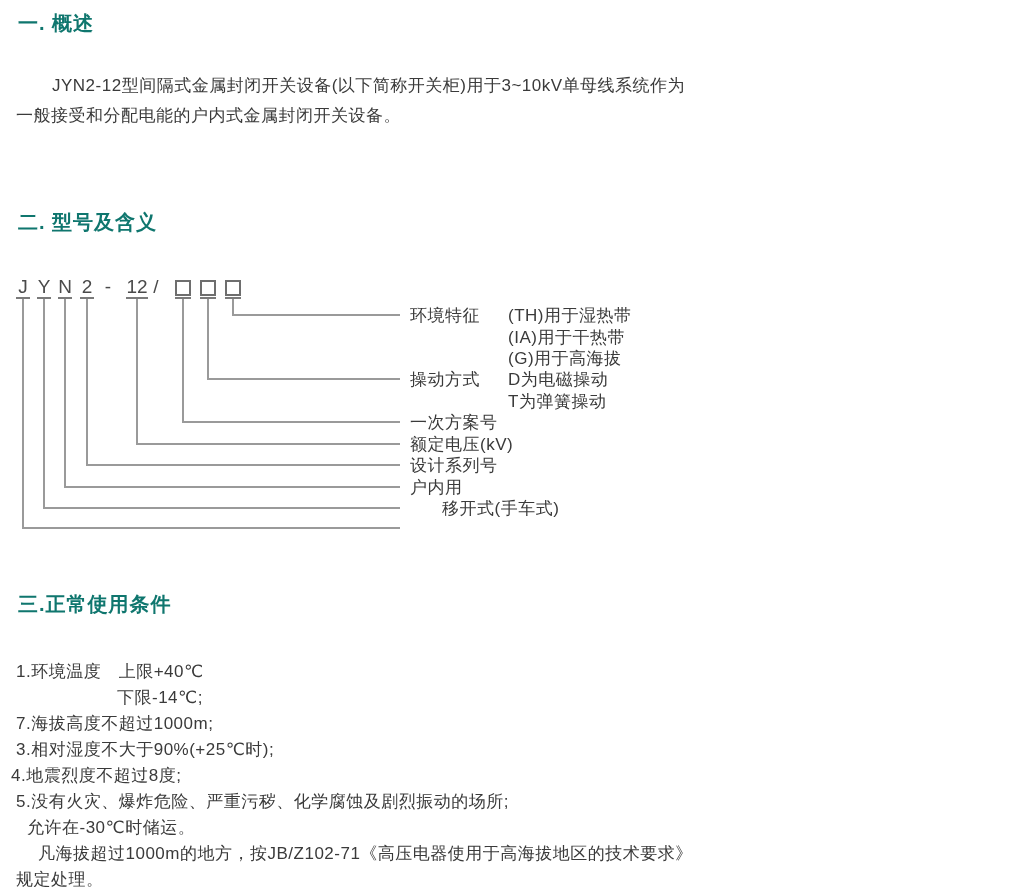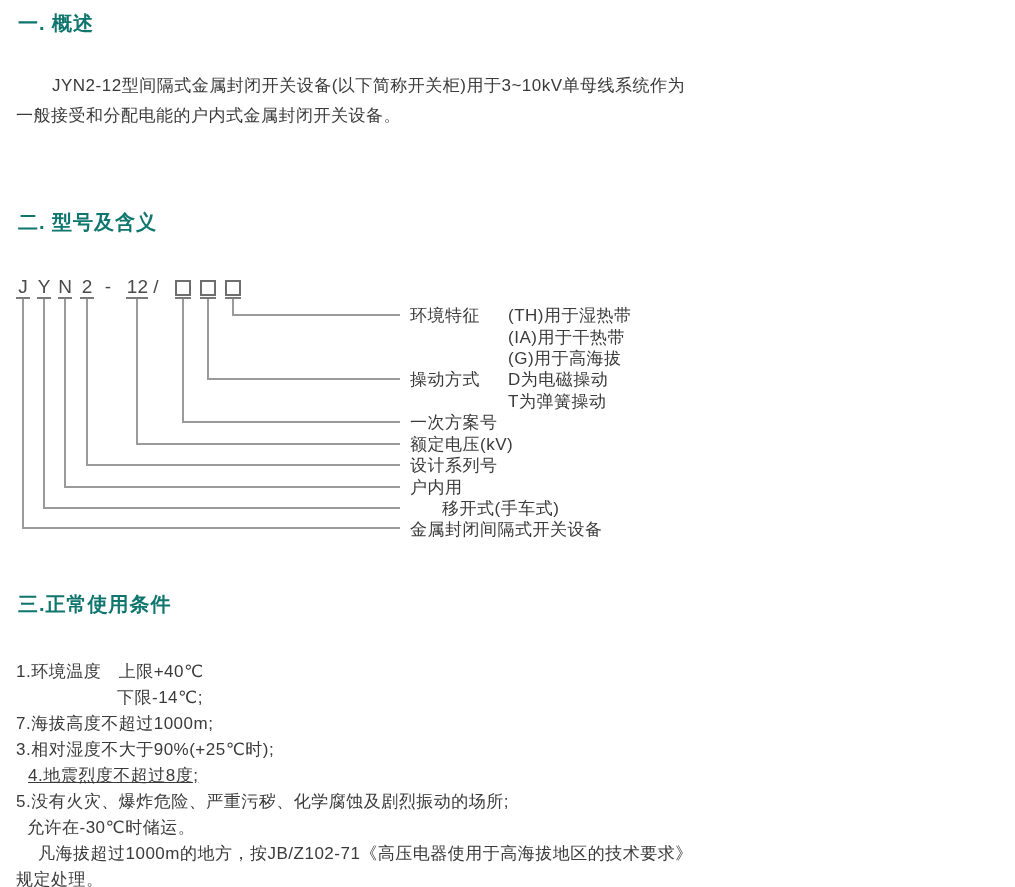--- a/index.html
+++ b/index.html
@@ -43,21 +43,21 @@
 
 <div class="abs heading" style="left:18px;top:209px;">二. 型号及含义</div>
 
 <div class="diagram">
 
   <div class="code-part underlined" style="left:16px;width:14px;">J</div>
   <div class="code-part underlined" style="left:37px;width:14px;">Y</div>
   <div class="code-part underlined" style="left:58px;width:14px;">N</div>
   <div class="code-part underlined" style="left:80px;width:14px;">2</div>
   <div class="code-part" style="left:101px;width:14px;">-</div>
-  <div class="code-part underlined" style="left:126px;width:22px;text-align:right;">12</div>
+  <div class="code-part underlined" style="left:126px;width:22px;">12</div>
   <div class="code-part" style="left:150px;width:12px;">/</div>
   <div class="code-part underlined" style="left:175px;width:16px;">
       <span class="code-box"></span>
     </div>
   <div class="code-part underlined" style="left:200px;width:16px;">
       <span class="code-box"></span>
     </div>
   <div class="code-part underlined" style="left:225px;width:16px;">
       <span class="code-box"></span>
     </div>
@@ -80,32 +80,31 @@
   <div class="hline" style="left:43px;top:231px;width:357px;"></div>
   <div class="hline" style="left:22px;top:251px;width:378px;"></div>
 
   <div class="dg-label term-col" style="top:28px;">环境特征</div>
   <div class="dg-label term-col" style="top:92px;">操动方式</div>
   <div class="dg-label term-col" style="top:135px;text-align:center;">一次方案号</div>
   <div class="dg-label term-col" style="top:157px;">额定电压(kV)</div>
   <div class="dg-label term-col" style="top:178px;">设计系列号</div>
   <div class="dg-label term-col" style="top:200px;">户内用</div>
   <div class="dg-label term-col" style="top:221px;margin-left:32px;">移开式(手车式)</div>
-  <div class="dg-label term-col" style="top:242px;">金属封闭间隔式开关设备</div>
 
   <div class="dg-label val-col" style="top:28px;">(TH)用于湿热带</div>
   <div class="dg-label val-col" style="top:50px;">(IA)用于干热带</div>
   <div class="dg-label val-col" style="top:71px;">(G)用于高海拔</div>
   <div class="dg-label val-col" style="top:92px;">D为电磁操动</div>
   <div class="dg-label val-col" style="top:114px;">T为弹簧操动</div>
 </div>
 
 <div class="abs heading" style="left:18px;top:591px;">三.正常使用条件</div>
 
 <div class="cond-line" style="left:16px;top:660px;">1.环境温度　上限+40℃</div>
 <div class="cond-line" style="left:117px;top:686px;">下限-14℃;</div>
 <div class="cond-line" style="left:16px;top:712px;">7.海拔高度不超过1000m;</div>
 <div class="cond-line" style="left:16px;top:738px;">3.相对湿度不大于90%(+25℃时);</div>
-<div class="cond-line" style="left:28px;top:764px;text-decoration:underline;">4.地震烈度不超过8度;</div>
+<div class="cond-line" style="left:11px;top:764px;">4.地震烈度不超过8度;</div>
 <div class="cond-line" style="left:16px;top:790px;">5.没有火灾、爆炸危险、严重污秽、化学腐蚀及剧烈振动的场所;</div>
 <div class="cond-line" style="left:27px;top:816px;">允许在-30℃时储运。</div>
 <div class="cond-line" style="left:38px;top:842px;">凡海拔超过1000m的地方，按JB/Z102-71《高压电器使用于高海拔地区的技术要求》</div>
 <div class="cond-line" style="left:16px;top:868px;">规定处理。</div>
 
 </body></html>

